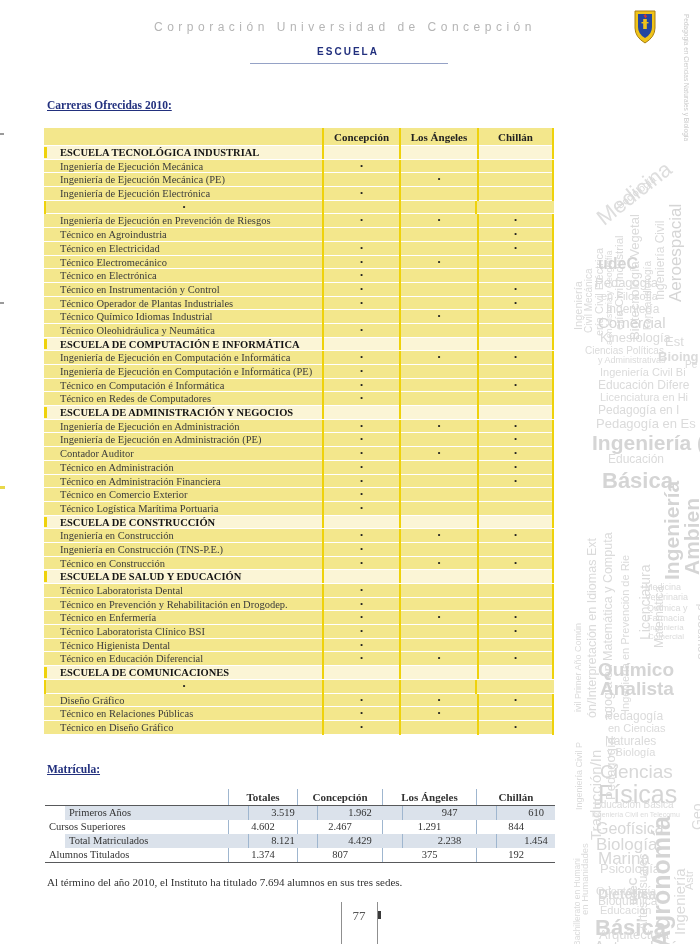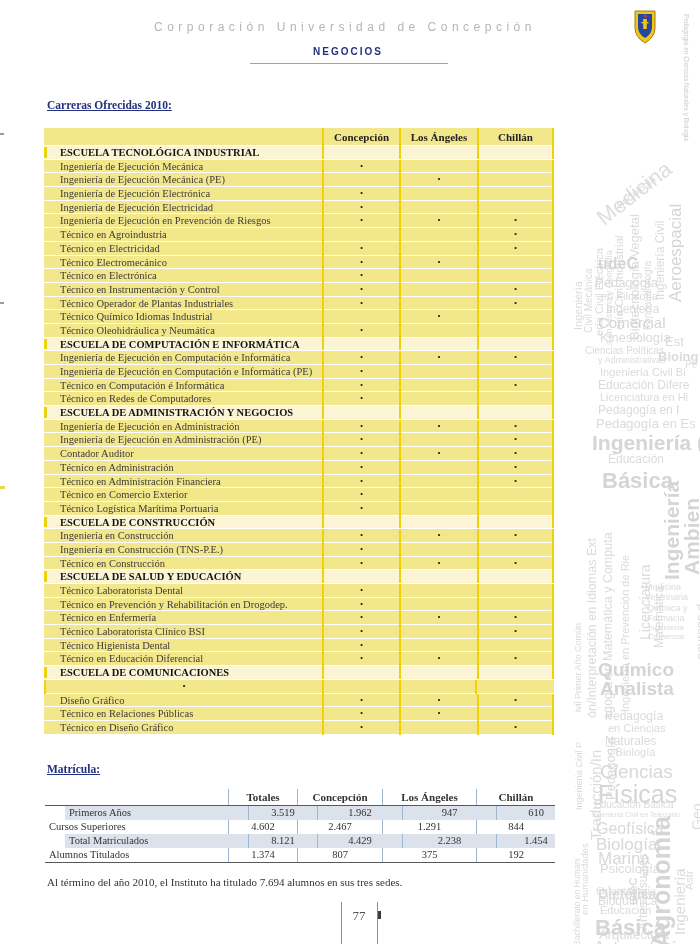--- a/index.html
+++ b/index.html
@@ -130,21 +130,21 @@
       <span class="cloud-word" style="left: 573px; top: 946px; font-size: 8.5px; color: rgb(219, 219, 219); transform-origin: 0px 0px; transform: rotate(-90deg);">Bachillerato en Humani</span>
       <span class="cloud-word" style="left: 628px; top: 905px; font-size: 11px; color: rgb(219, 219, 219); font-weight: bold; transform-origin: 0px 0px; transform: rotate(-90deg);">udeC</span>
       <span class="cloud-word" style="left: 637px; top: 930px; font-size: 12px; color: rgb(219, 219, 219); transform-origin: 0px 0px; transform: rotate(-90deg);">Artes Visuales</span>
       <span class="cloud-word" style="left: 649px; top: 948px; font-size: 25px; color: rgb(213, 213, 213); font-weight: bold; transform-origin: 0px 0px; transform: rotate(-90deg);">Agronomía</span>
       <span class="cloud-word" style="left: 672px; top: 935px; font-size: 15px; color: rgb(219, 219, 219); transform-origin: 0px 0px; transform: rotate(-90deg);">Ingeniería</span>
       <span class="cloud-word" style="left: 684px; top: 890px; font-size: 11px; color: rgb(219, 219, 219); transform-origin: 0px 0px; transform: rotate(-90deg);">Astr</span>
       <span class="cloud-word" style="left: 690px; top: 830px; font-size: 14px; color: rgb(219, 219, 219); transform-origin: 0px 0px; transform: rotate(-90deg);">Geo</span>
     </div>
 
   <div id="org-title">Corporación Universidad de Concepción</div>
-  <div id="section-title">NEGOCIOS</div>
+  <div id="section-title">ESCUELA</div>
   <div id="section-underline"></div>
   <div id="logo">
     <svg width="22" height="34" viewBox="0 0 22 34">
       <path d="M1 1 h20 v17 q0 9 -10 15 q-10 -6 -10 -15 z" fill="#f0c419" stroke="#a87f12" stroke-width="1"></path>
       <path d="M4 4 h14 v13 q0 7 -7 11 q-7 -4 -7 -11 z" fill="#24479f"></path>
       <path d="M9.5 5.5 l2 -1.5 l1.5 2.5 l-1.5 2 z" fill="#d8362a"></path>
       <rect x="9.2" y="9" width="3.6" height="10" fill="#f0c419"></rect>
       <rect x="7.5" y="12" width="7" height="1.4" fill="#f0c419"></rect>
     </svg>
   </div>
@@ -177,21 +177,20 @@
           <div class="site-cell">•</div>
           <div class="site-cell"></div>
         </div>
         <div class="c-row">
           <div class="name-cell">Ingeniería de Ejecución Electrónica</div>
           <div class="site-cell">•</div>
           <div class="site-cell"></div>
           <div class="site-cell"></div>
         </div>
         <div class="c-row">
-          <div class="name-cell">Ingeniería de Ejecución Electricidad</div>
           <div class="site-cell">•</div>
           <div class="site-cell"></div>
           <div class="site-cell"></div>
         </div>
         <div class="c-row">
           <div class="name-cell">Ingeniería de Ejecución en Prevención de Riesgos</div>
           <div class="site-cell">•</div>
           <div class="site-cell">•</div>
           <div class="site-cell">•</div>
         </div>

